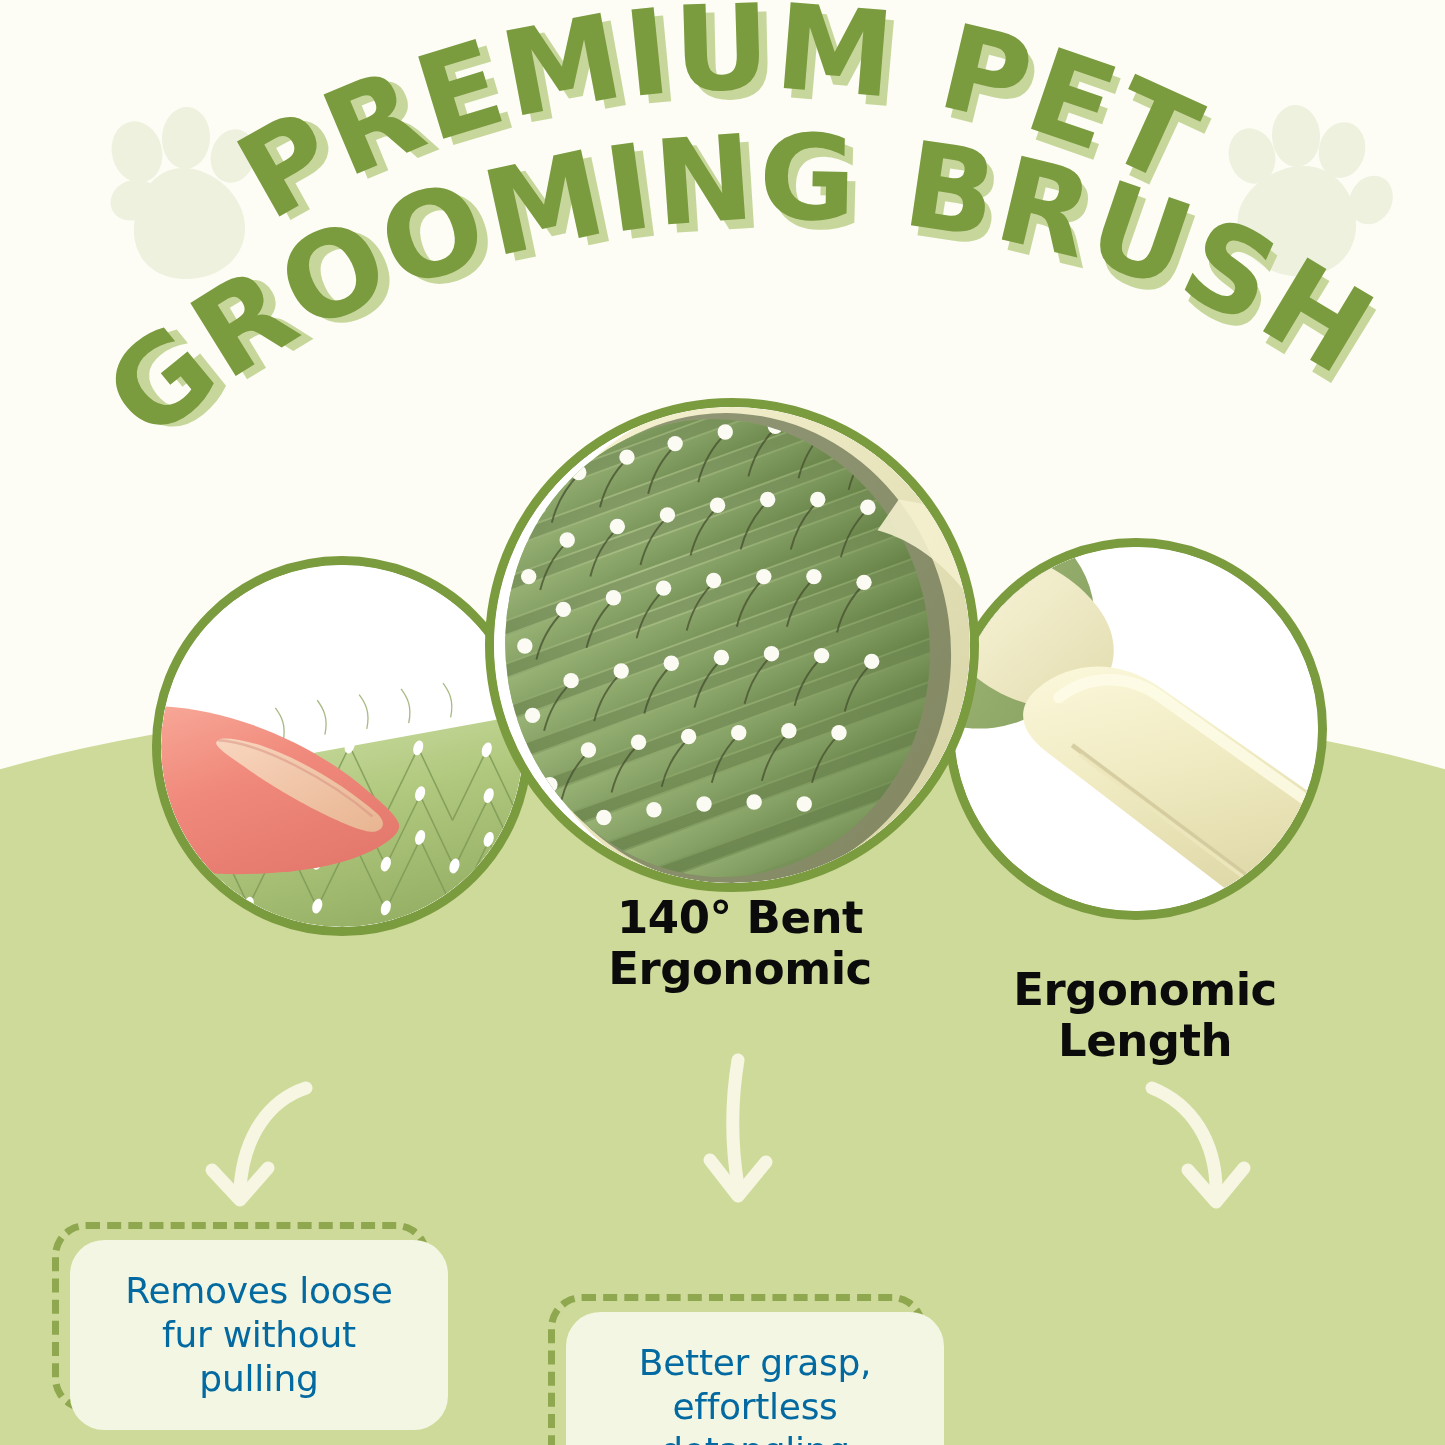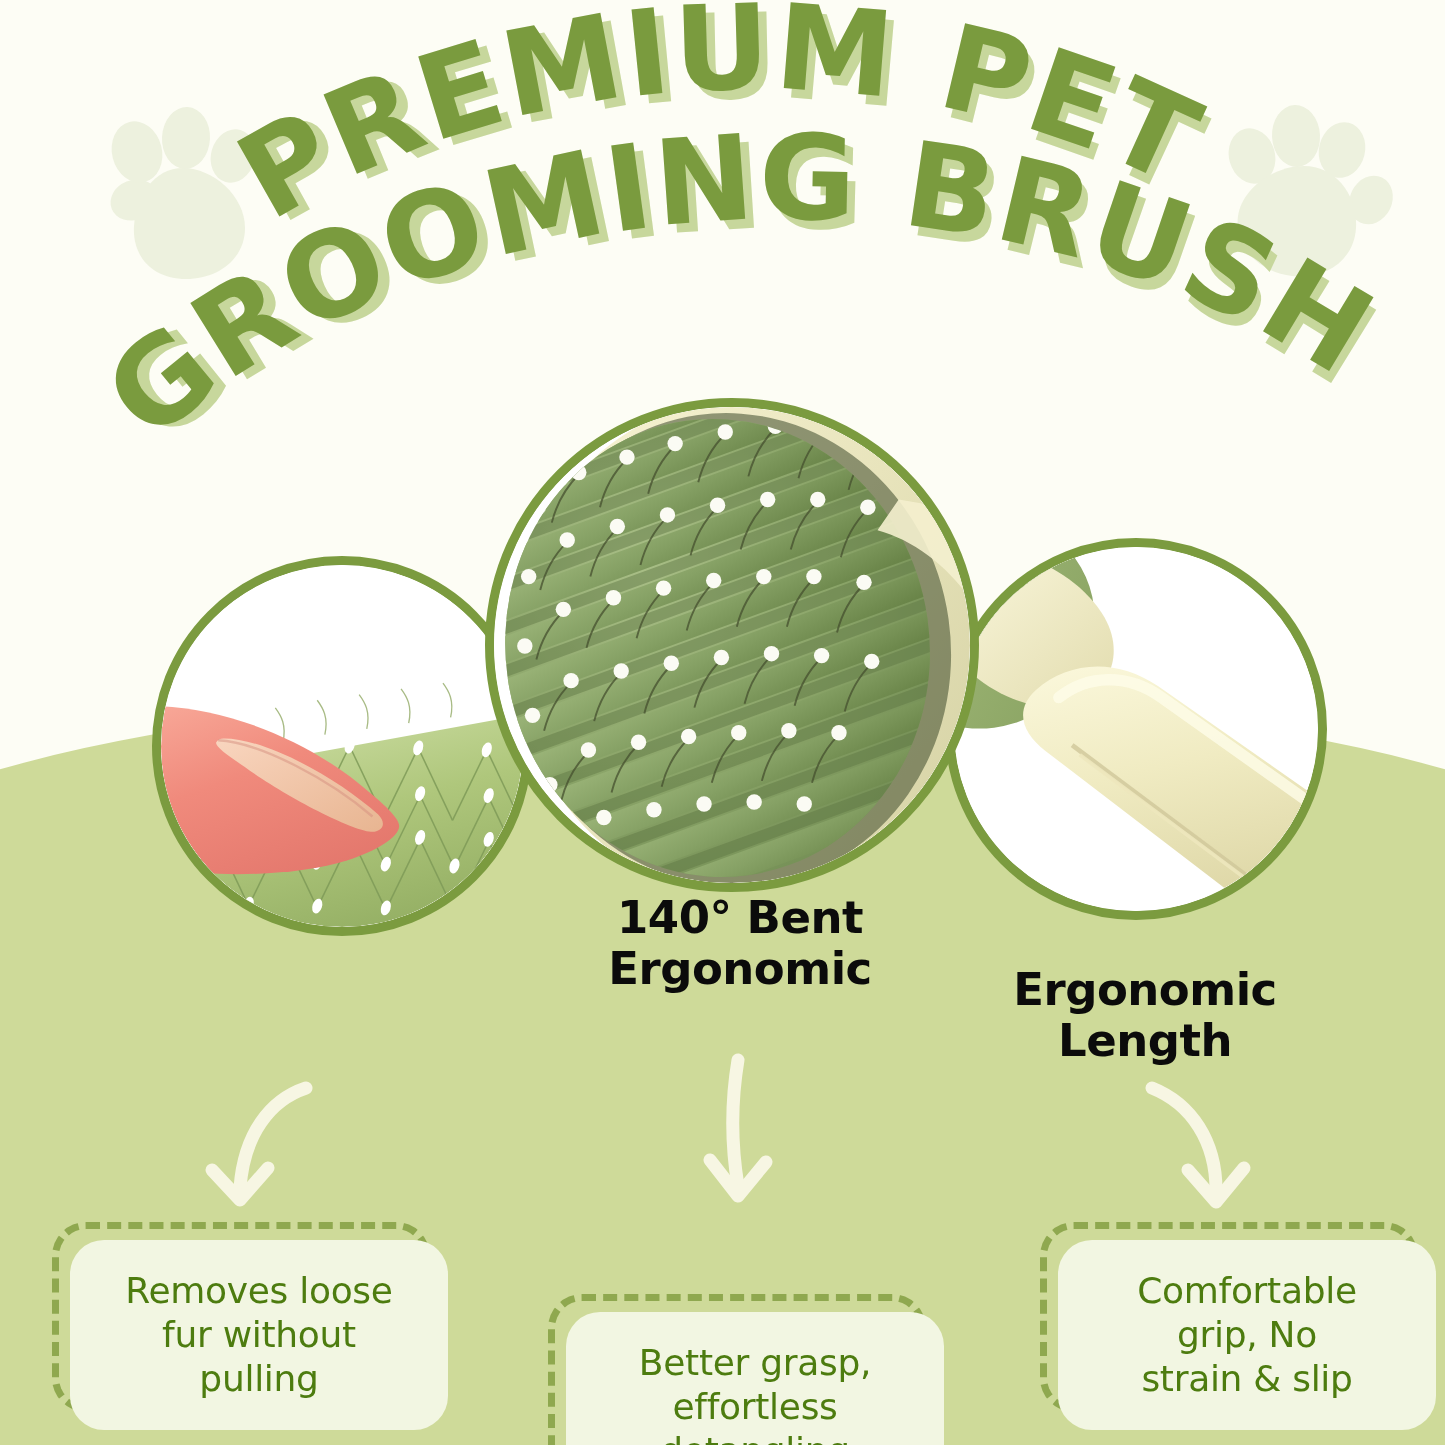--- a/index.html
+++ b/index.html
@@ -69,21 +69,21 @@
     position:absolute;left:0;top:0;width:100%;height:100%;
     border:7px dashed #8FA84F;border-radius:34px;box-sizing:border-box;
   }
   .caption-fill{
     position:absolute;left:18px;top:18px;right:-18px;bottom:-18px;
     background:#F2F6E2;border-radius:34px;
     display:flex;align-items:center;justify-content:center;
     box-sizing:border-box;padding:8px 20px;
   }
   .caption-text{
-    text-align:center;color:#4d7c0f;
+    text-align:center;color:#0369a1;
     font-family:"DejaVu Sans","Liberation Sans",sans-serif;
     font-size:36px;line-height:1.22;font-weight:400;
     letter-spacing:-0.3px;white-space:pre-line;
   }
   #caption-1{left:52px;top:1222px;}
   #caption-2{left:548px;top:1294px;}
   #caption-3{left:1040px;top:1222px;}
 </style>
 </head>
 <body>
@@ -499,22 +499,14 @@
 
   <div class="caption-box" id="caption-2">
     <div class="caption-dash"></div>
     <div class="caption-fill">
       <div class="caption-text">Better grasp,
 effortless
 detangling</div>
     </div>
   </div>
 
-  <div class="caption-box" id="caption-3">
-    <div class="caption-dash"></div>
-    <div class="caption-fill">
-      <div class="caption-text">Comfortable
-grip, No
-strain &amp; slip</div>
-    </div>
-  </div>
 
 </div>
 
 </body></html>

